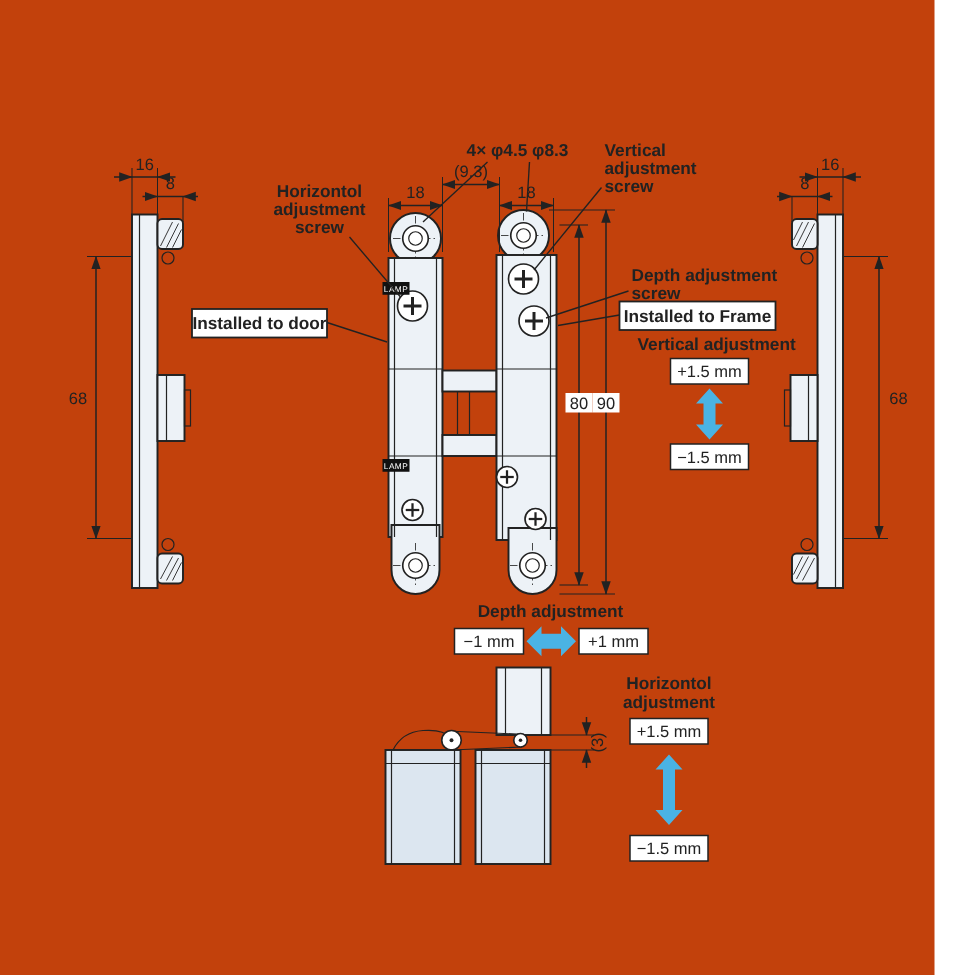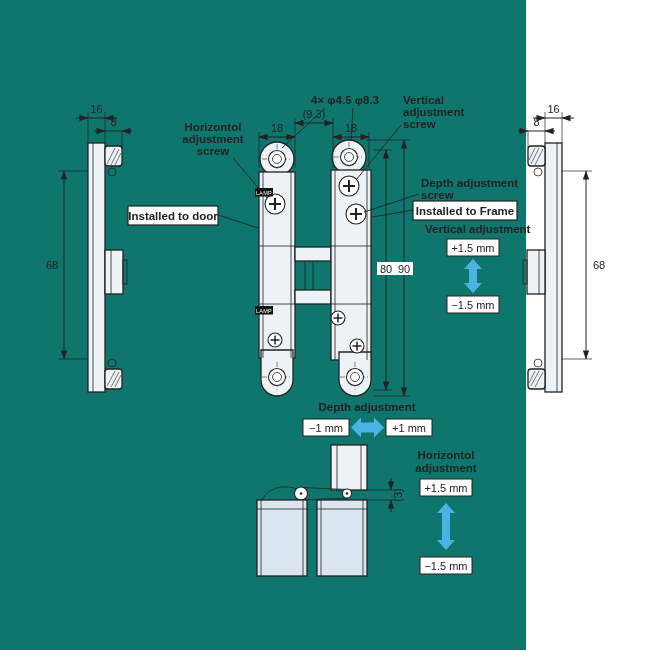--- a/index.html
+++ b/index.html
@@ -1,16 +1,16 @@
 <!DOCTYPE html>
 <html style="--line: #222222; --accent_blue: #4ab3e4; --part_fill: #edf2f7; --block_fill: #dce6f0;"><head>
 <meta charset="utf-8">
 <style>
   html,body{margin:0;padding:0;background:#fff;}
-  #canvas{width:526px;height:650px;position:relative;background:#0f766e;font-family:"Liberation Sans",sans-serif;}
+  #canvas{width:623px;height:650px;position:relative;background:#c2410c;font-family:"Liberation Sans",sans-serif;}
   svg{display:block;}
   text{font-family:"Liberation Sans",sans-serif;fill:var(--line,#222);}
   .tc{text-anchor:middle;}
   .dimtxt{font-size:11px;}
   .lbl{font-size:11.5px;font-weight:bold;}
   .boxtxt{font-size:11px;}
   .brandtxt{font-size:5.5px;fill:#fff;letter-spacing:.3px;}
   .outline{stroke:var(--line,#222);stroke-width:1.3;fill:var(--part_fill,#edf2f7);}
   .block{stroke:var(--line,#222);stroke-width:1.3;fill:var(--block_fill,#dce6f0);}
   .holefill{stroke:var(--line,#222);stroke-width:1.1;fill:#fff;}

